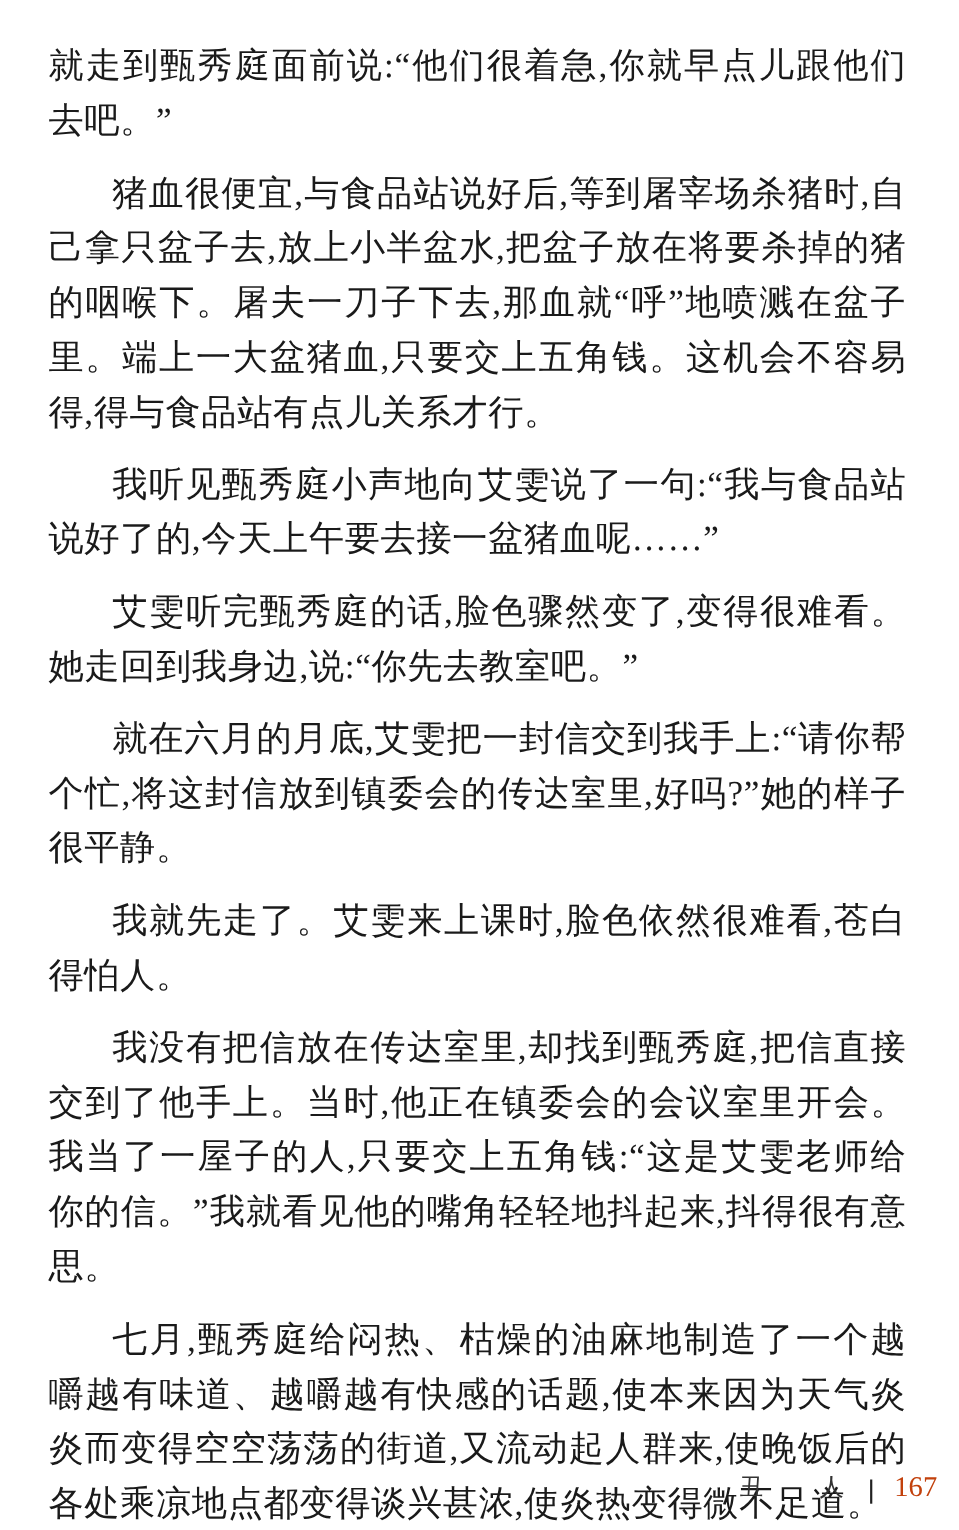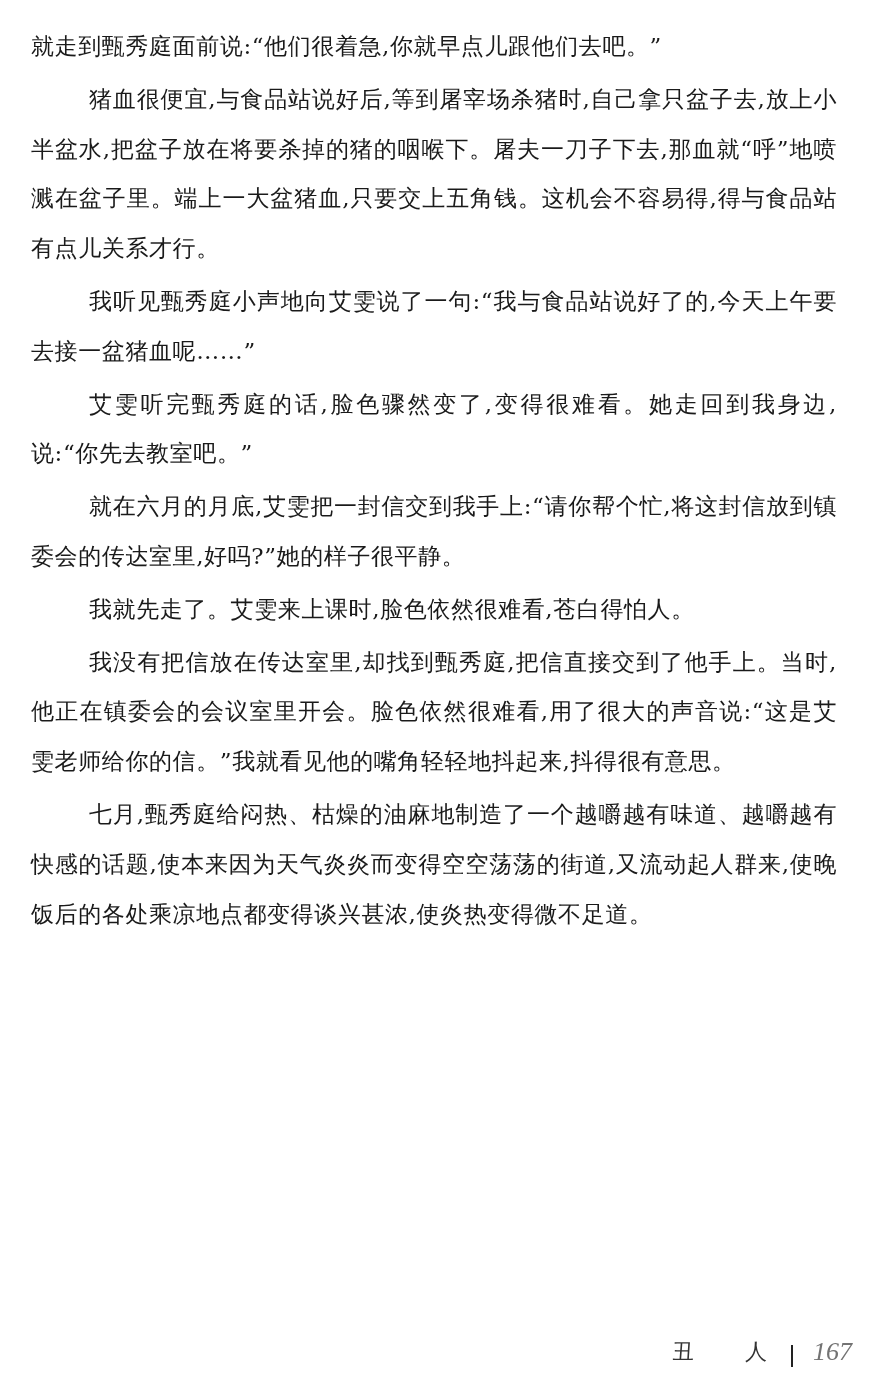--- a/index.html
+++ b/index.html
@@ -15,28 +15,29 @@
     color: #1a1a1a;
     font-family: "DejaVu Serif", "Liberation Serif", serif;
   }
   .page-body {
     position: absolute;
     left: 28px;
     top: 19px;
     width: 812px;
   }
   .para {
-    margin: 3px;
-    font-size: 23px;
+    margin: 16px;
+    font-size: 32px;
     line-height: 49.8px;
     letter-spacing: 0.6px;
     text-align: justify;
     text-align-last: left;
     word-break: break-all;
     white-space: normal;
+    font-family: Liberation Serif, serif;
   }
   .para.indent {
     text-indent: 58px;
   }
   .footer {
     position: absolute;
     right: 20px;
     top: 1333px;
     display: flex;
     align-items: flex-end;
@@ -51,36 +52,35 @@
   }
   .divider {
     display: inline-block;
     width: 2px;
     height: 22px;
     background: #222;
     margin: 0 20px 0 0;
   }
   .page-number {
     font-family: "Liberation Serif", "DejaVu Serif", serif;
-    font-style: italic;
     font-size: 26px;
-    color: #737373;
+    color: #c2410c;
   }
 </style>
 </head>
 <body>
 
 <div class="page-body">
   <p class="para">就走到甄秀庭面前说:“他们很着急,你就早点儿跟他们去吧。”</p>
   <p class="para indent">猪血很便宜,与食品站说好后,等到屠宰场杀猪时,自己拿只盆子去,放上小半盆水,把盆子放在将要杀掉的猪的咽喉下。屠夫一刀子下去,那血就“呼”地喷溅在盆子里。端上一大盆猪血,只要交上五角钱。这机会不容易得,得与食品站有点儿关系才行。</p>
   <p class="para indent">我听见甄秀庭小声地向艾雯说了一句:“我与食品站说好了的,今天上午要去接一盆猪血呢……”</p>
   <p class="para indent">艾雯听完甄秀庭的话,脸色骤然变了,变得很难看。她走回到我身边,说:“你先去教室吧。”</p>
   <p class="para indent">就在六月的月底,艾雯把一封信交到我手上:“请你帮个忙,将这封信放到镇委会的传达室里,好吗?”她的样子很平静。</p>
   <p class="para indent">我就先走了。艾雯来上课时,脸色依然很难看,苍白得怕人。</p>
-  <p class="para indent">我没有把信放在传达室里,却找到甄秀庭,把信直接交到了他手上。当时,他正在镇委会的会议室里开会。脸色依然很难看,用了很大的声音说:“这是艾雯老师给你的信。”我就看见他的嘴角轻轻地抖起来,抖得很有意思。</p>
+  <p class="para indent">我没有把信放在传达室里,却找到甄秀庭,把信直接交到了他手上。当时,他正在镇委会的会议室里开会。我当了一屋子的人,只要交上五角钱:“这是艾雯老师给你的信。”我就看见他的嘴角轻轻地抖起来,抖得很有意思。</p>
   <p class="para indent">七月,甄秀庭给闷热、枯燥的油麻地制造了一个越嚼越有味道、越嚼越有快感的话题,使本来因为天气炎炎而变得空空荡荡的街道,又流动起人群来,使晚饭后的各处乘凉地点都变得谈兴甚浓,使炎热变得微不足道。</p>
 </div>
 
 <div class="footer">
   <span class="running-title">丑 人</span>
   <span class="divider"></span>
   <span class="page-number">167</span>
 </div>
 
 </body></html>

